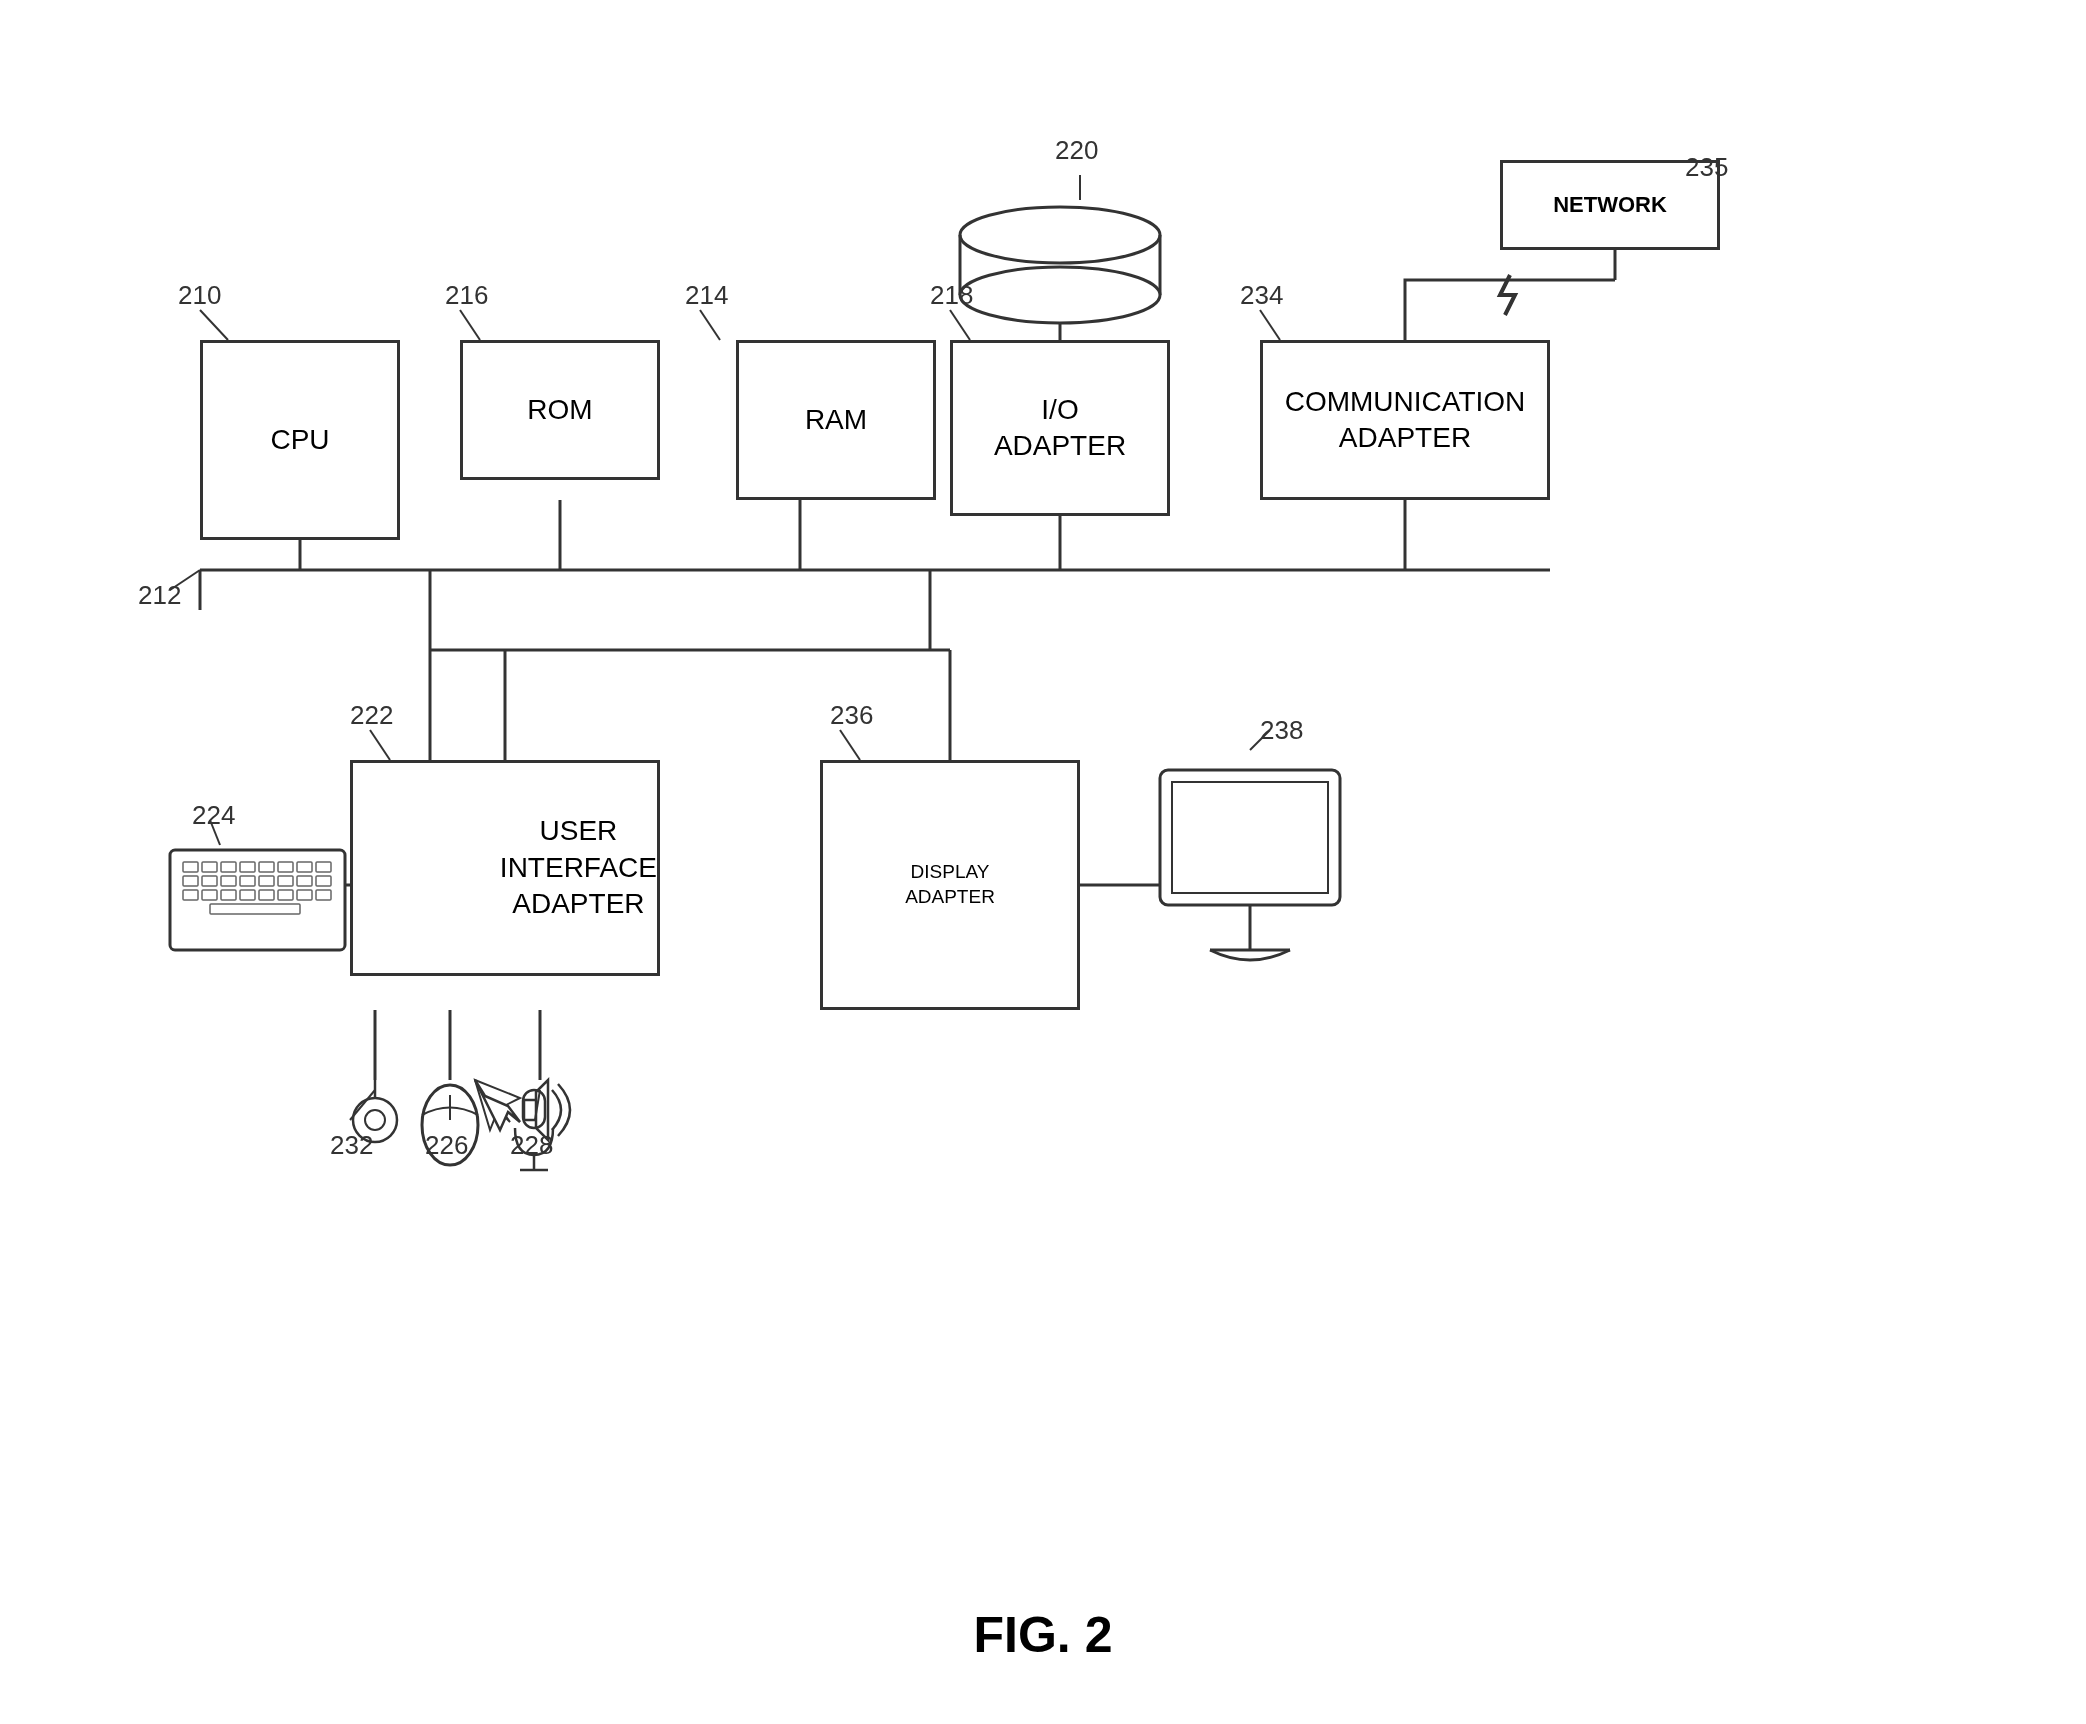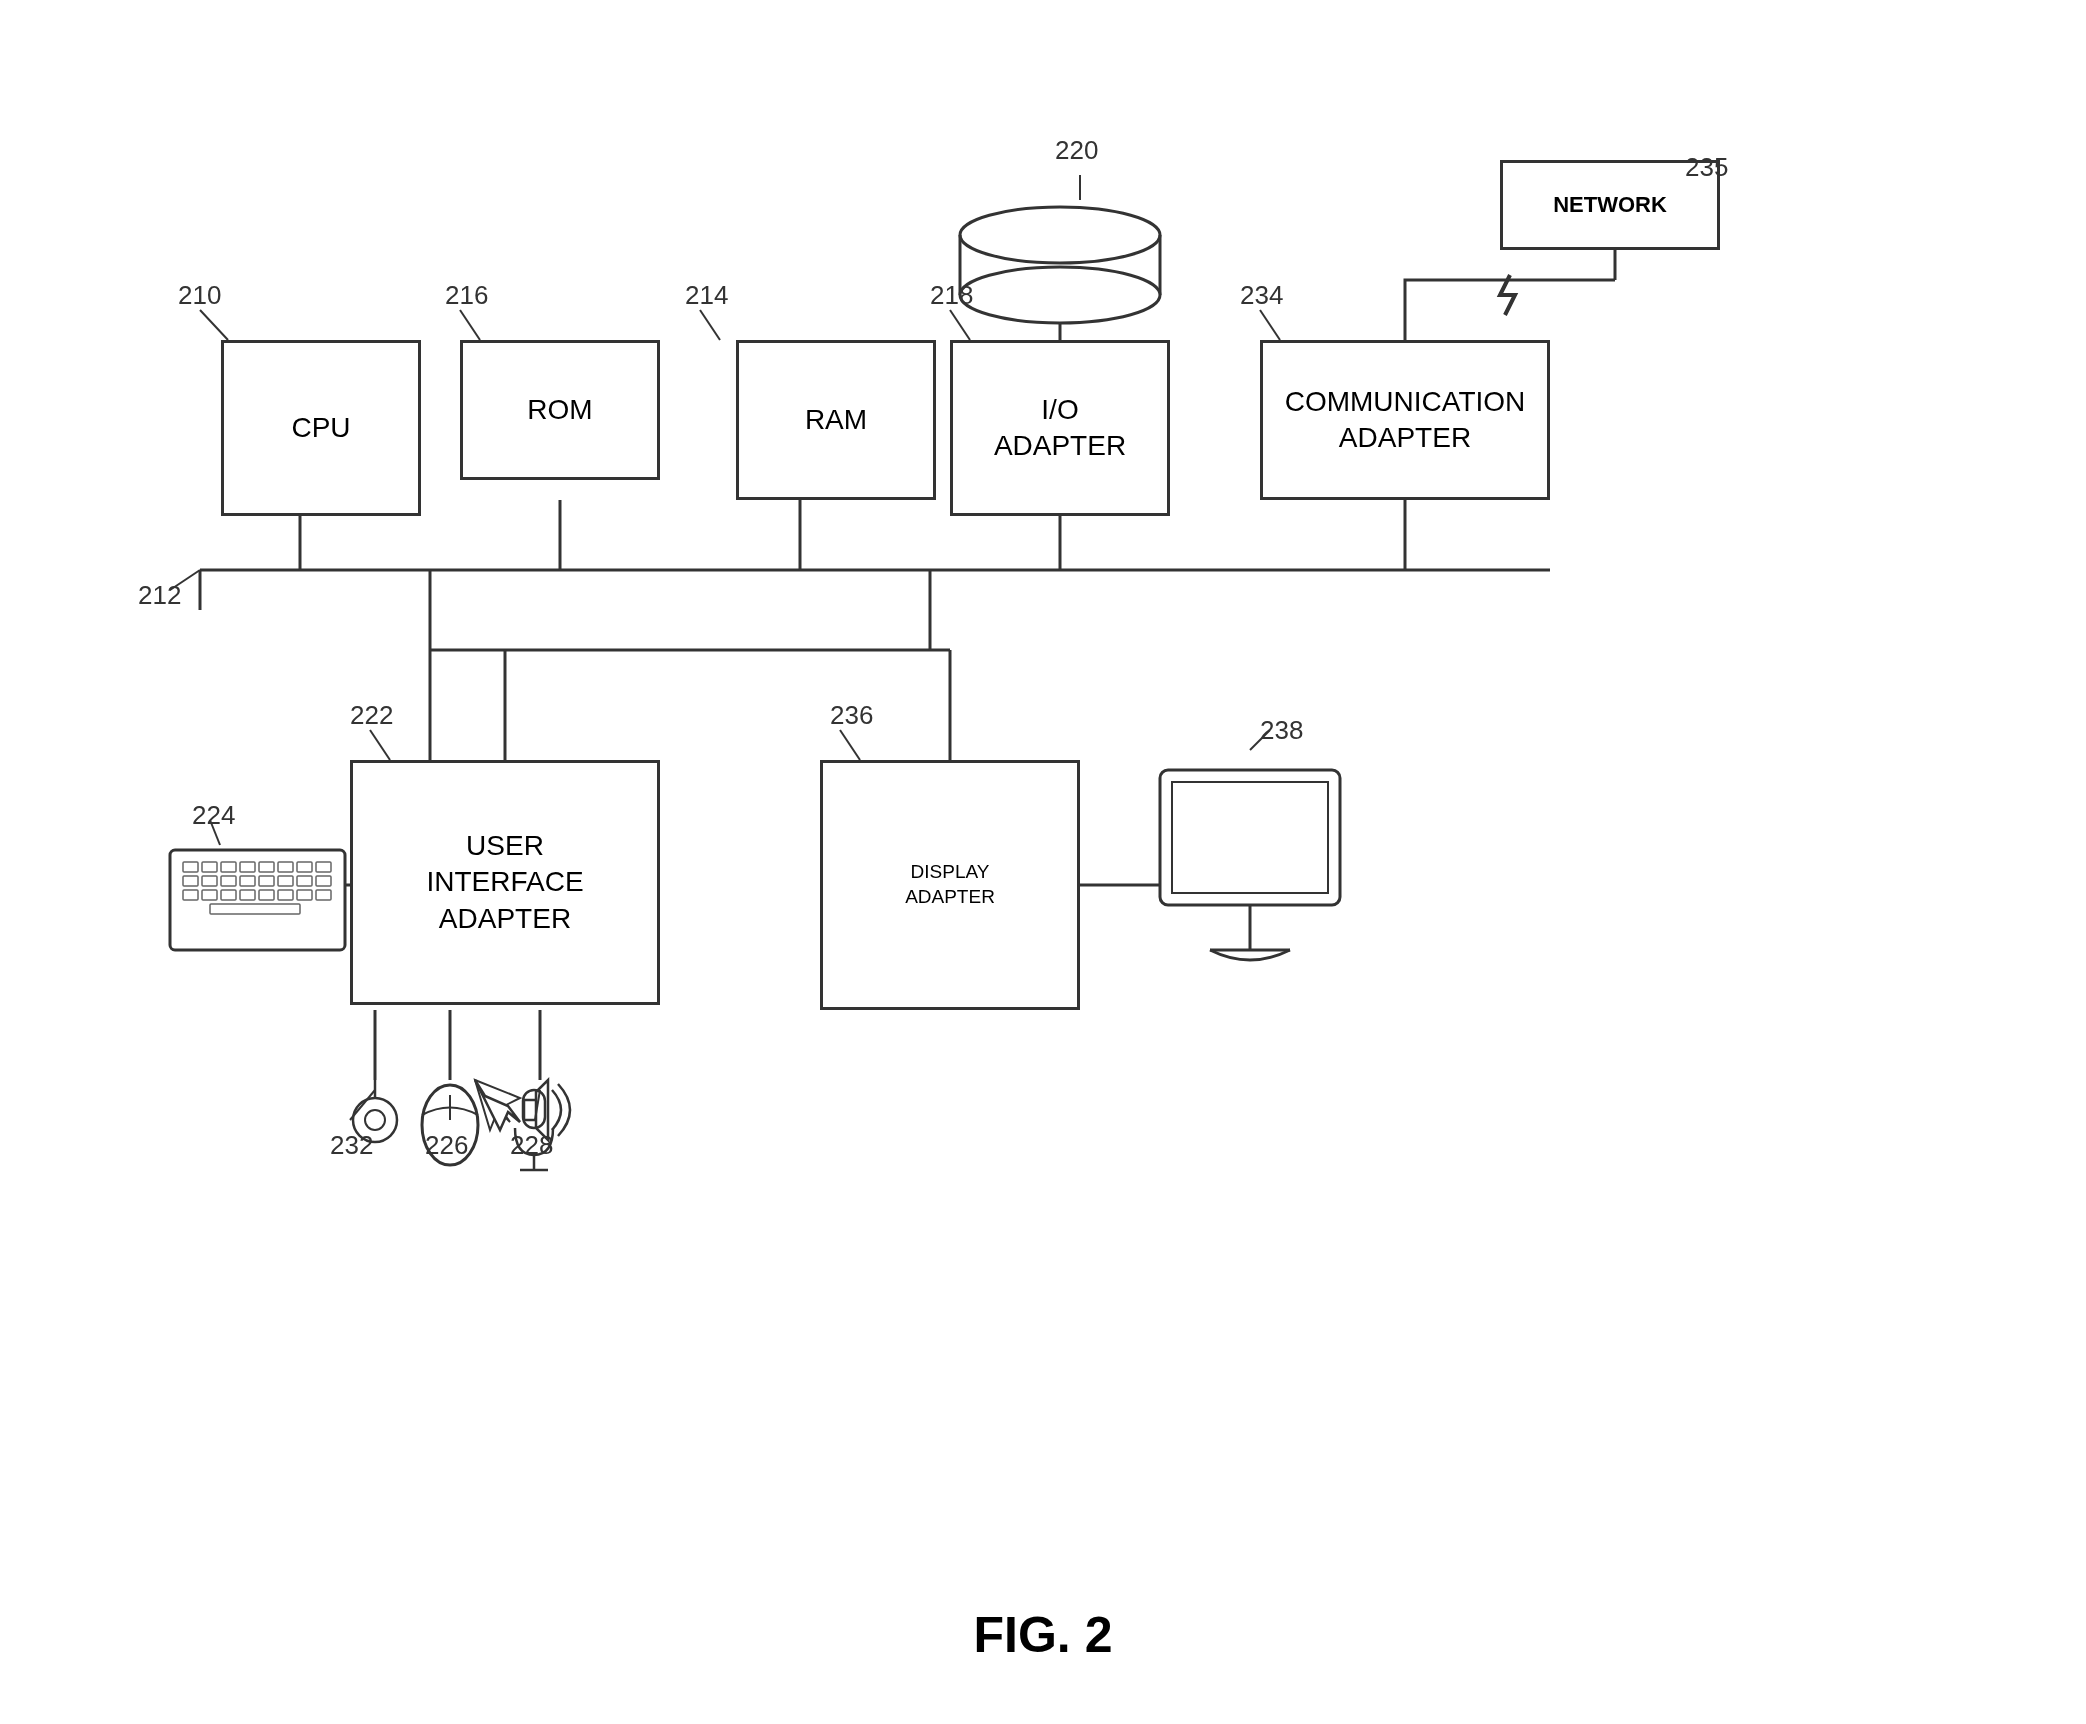--- a/index.html
+++ b/index.html
@@ -30,21 +30,21 @@
       justify-content: center;
       text-align: center;
       font-size: 28px;
       font-weight: normal;
       line-height: 1.3;
     }
 
     
     .cpu-box {
       left: 120px; top: 260px;
-      width: 200px; height: 176px; margin-left: 21px;
+      width: 200px; height: 200px;
     }
     .rom-box {
       left: 380px; top: 260px;
       width: 200px; height: 140px;
     }
     .ram-box {
       left: 656px; top: 260px;
       width: 200px; height: 160px;
     }
     .io-box {
@@ -58,22 +58,23 @@
     .network-box {
       left: 1420px; top: 80px;
       width: 220px; height: 90px;
       font-weight: bold;
       font-size: 22px;
     }
 
     
     .ui-adapter-box {
       left: 270px; top: 680px;
-      width: 310px; height: 245px;
+      width: 310px; height: 216px;
       font-size: 28px;
+      justify-content: flex-end;
     }
     .display-adapter-box {
       left: 740px; top: 680px;
       width: 260px; height: 250px;
       font-size: 19px;
     }
 
     
     .label {
       position: absolute;

